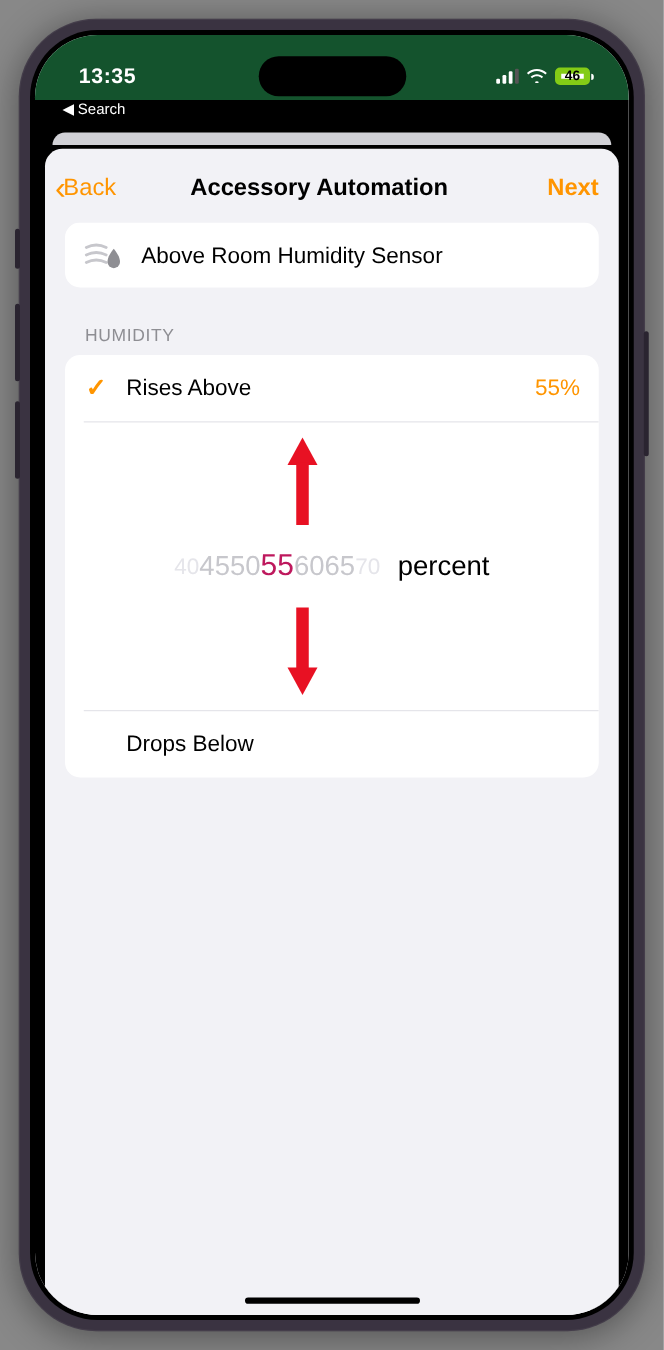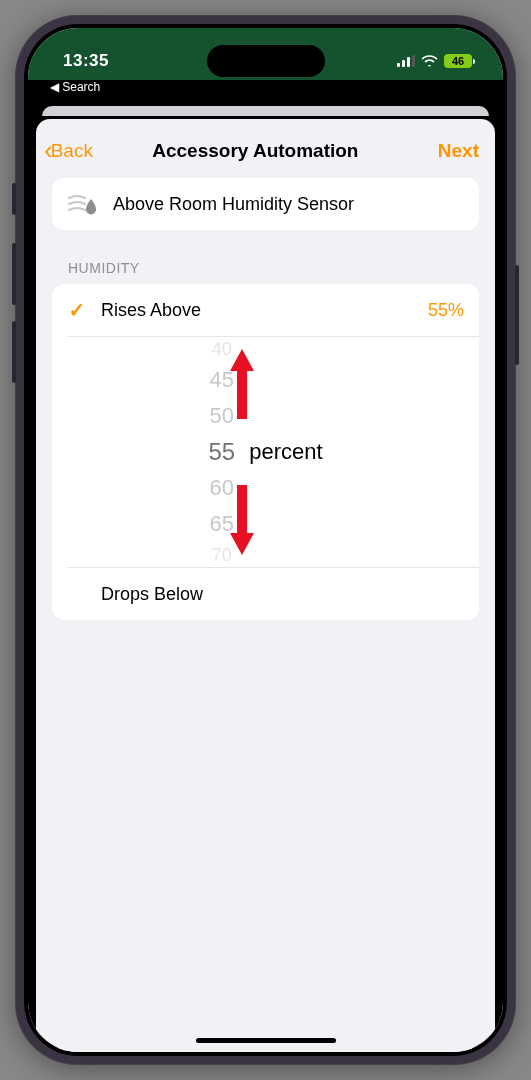--- a/index.html
+++ b/index.html
@@ -59,21 +59,21 @@
   .status-time { font-size: 17px; font-weight: 600; letter-spacing: .5px;}
   .status-right { display: flex; gap: 6px; align-items: center; }
   .cell-bars { display: inline-flex; gap: 2px; align-items: flex-end; height: 12px;}
   .cell-bars span { width: 3px; background: #fff; border-radius: 1px;}
   .cell-bars span:nth-child(1){height:4px}
   .cell-bars span:nth-child(2){height:7px}
   .cell-bars span:nth-child(3){height:10px}
   .cell-bars span:nth-child(4){height:12px; background:#555}
   .wifi-icon { width:17px; }
   .battery { display:inline-flex; align-items:center;}
-  .battery-body { width:28px; height:14px; border:7px solid #84cc16; border-radius:4px; position:relative; background:#fff;}
+  .battery-body { width:28px; height:14px; border:5px solid #84cc16; border-radius:4px; position:relative; background:#fff;}
   .battery-text { position:absolute; inset:0; display:flex; align-items:center; justify-content:center; font-size:11px; font-weight:700; color:#000;}
   .battery-tip { width:2px; height:5px; background:#fff; border-radius:0 2px 2px 0; margin-left:1px;}
   .back-search {
     background:#000;
     color:#fff;
     font-size:12px;
     padding:0 0 6px 22px;
     display:flex;
     align-items:center;
     gap:3px;
@@ -137,28 +137,28 @@
   .sep { height:1px; background:#e5e5ea; margin-left:15px;}
   .picker {
     position:relative;
     height:230px;
     display:flex;
     align-items:center;
     justify-content:center;
     gap:14px;
   }
   .picker-col {
-    display:flex; flex-direction:column; align-items:center;
+    display:flex; align-items:center;
     line-height:36px;
     font-size:22px;
     color:#c7c7cc;
     position:relative;
   }
   .picker-col .fade-top, .picker-col .fade-bot { color:#e5e5ea; font-size:18px; line-height:26px;}
-  .picker-col .sel { color:#737373; font-size:24px;}
+  .picker-col .sel { color:#be185d; font-size:24px;}
   .picker-unit { color:#000; font-size:22px; }
   .picker-highlight {
     position:absolute; left:15px; right:15px; top:50%; transform:translateY(-50%);
     height:38px; background:#eeeef0; border-radius:8px; z-index:-1;
   }
   .arrow {
     position:absolute;
     left:178px;
     width:0; height:0;
   }

